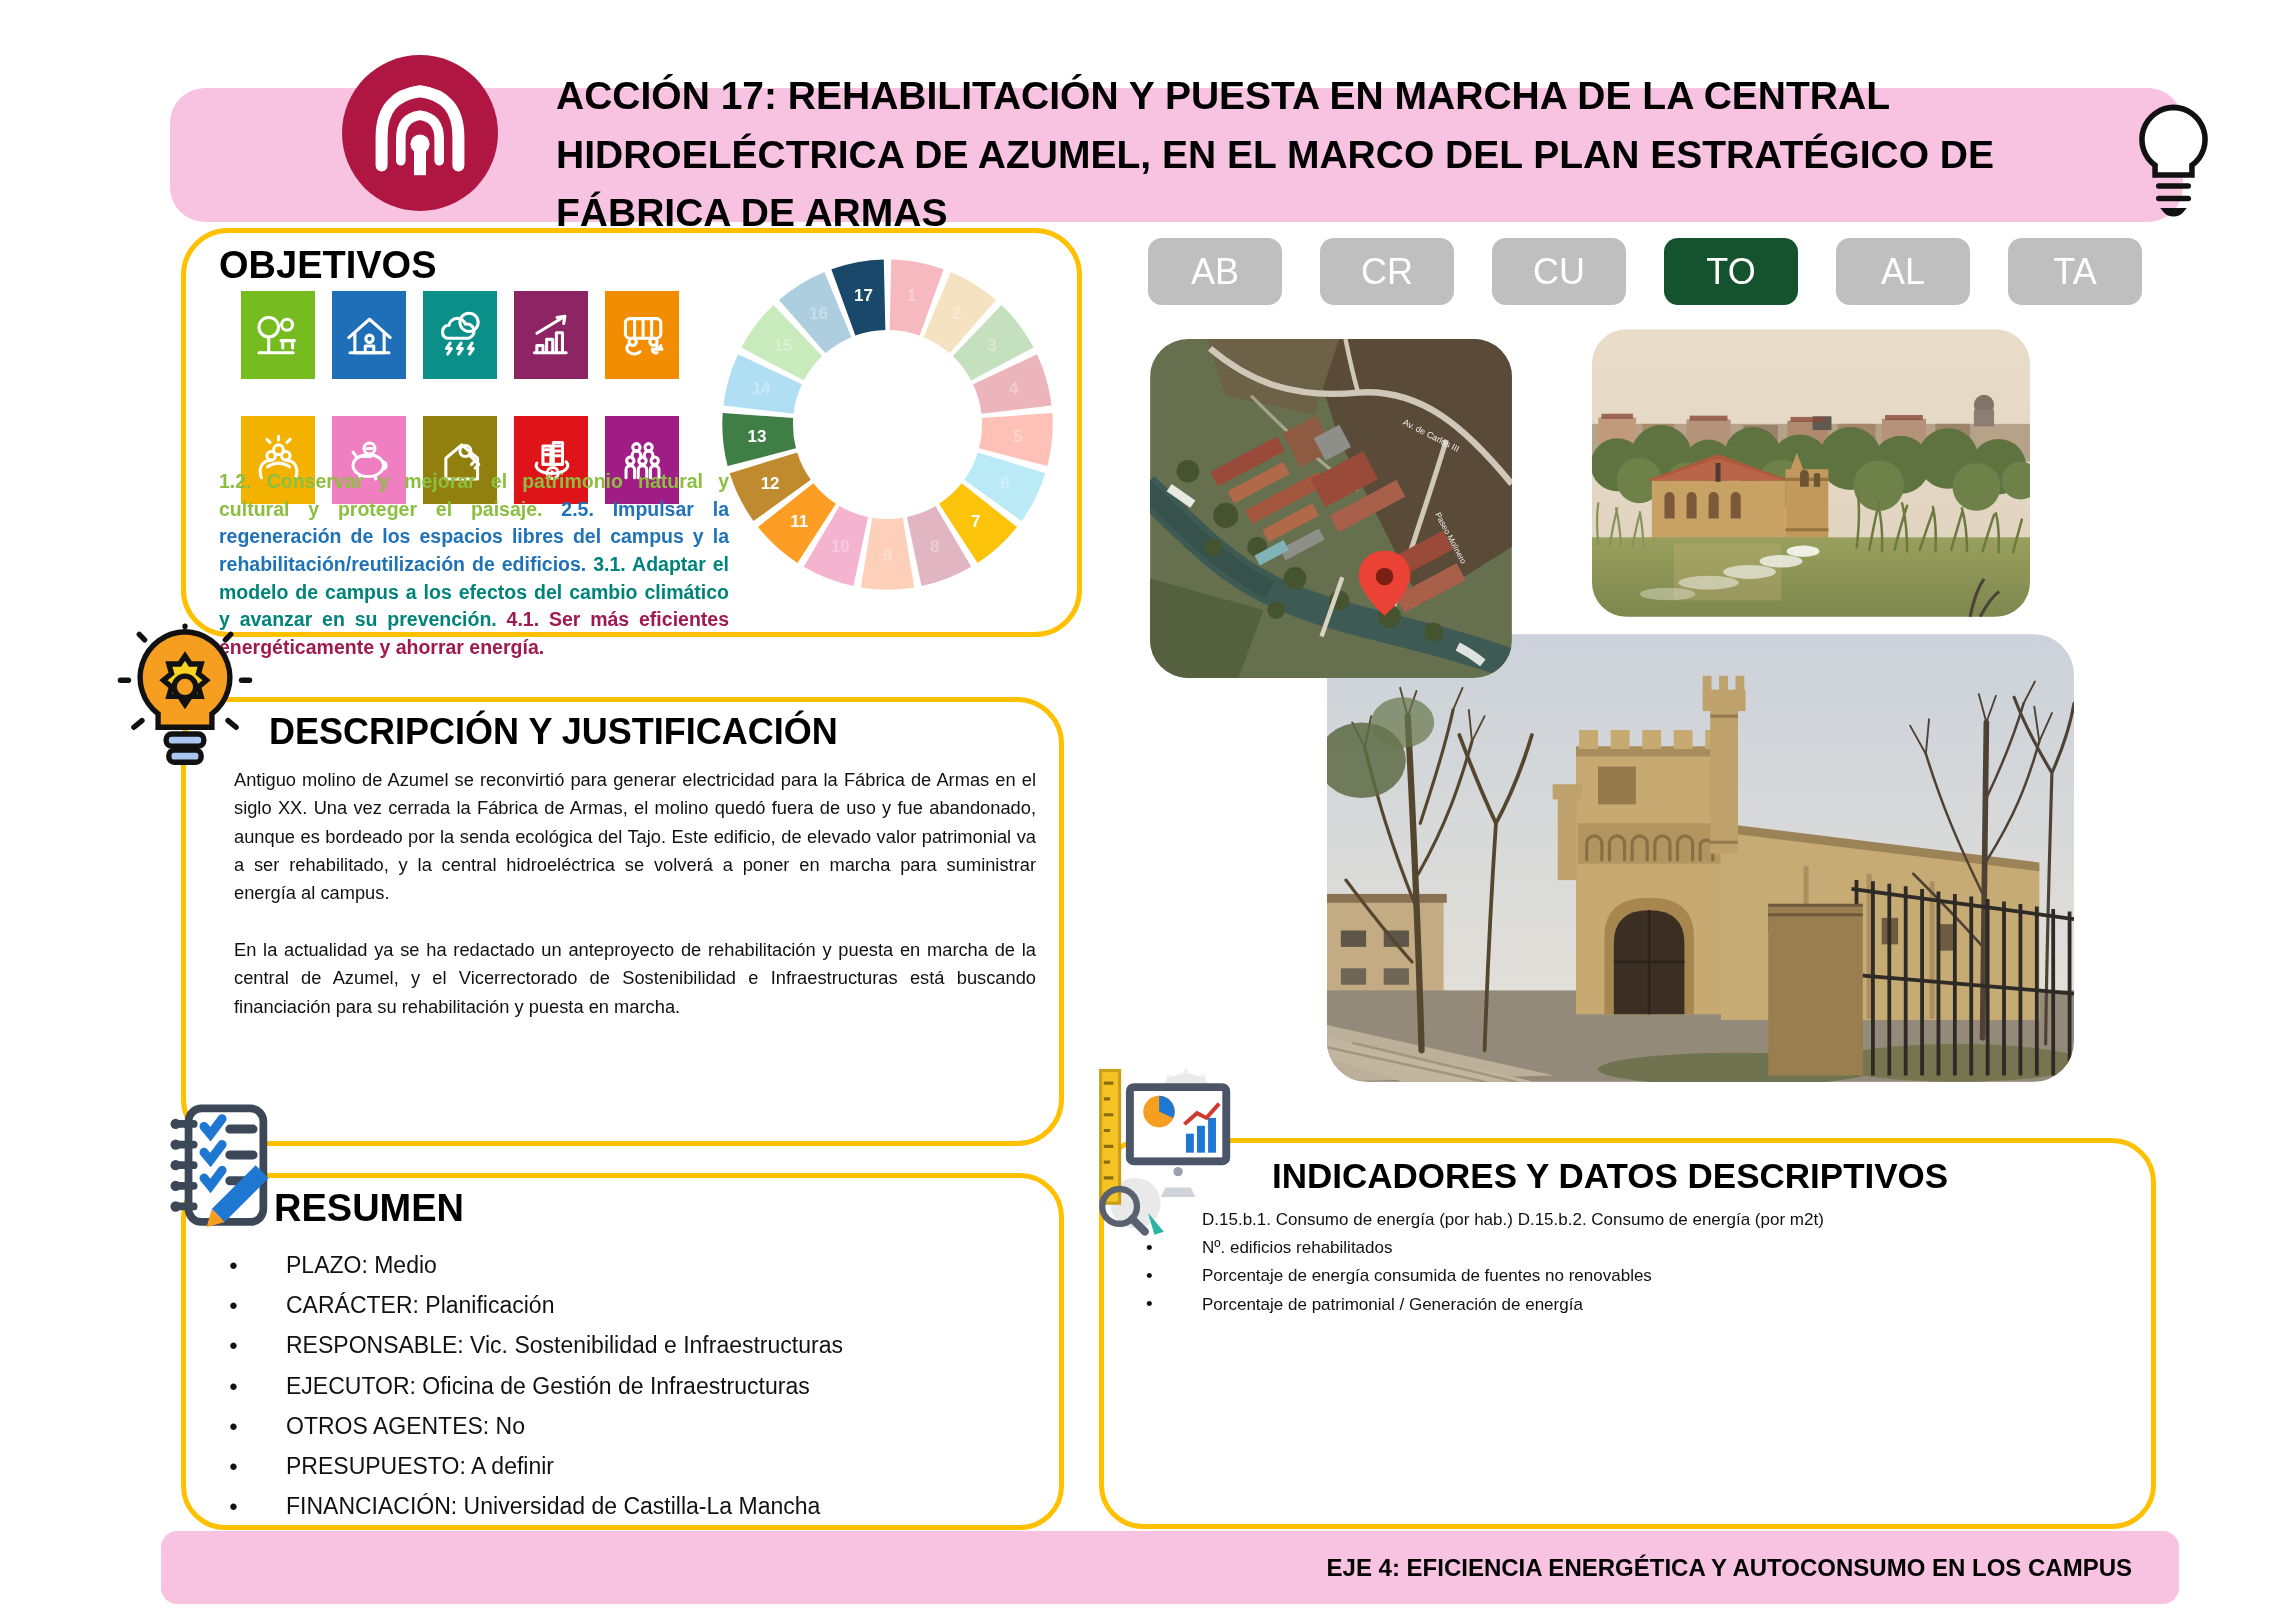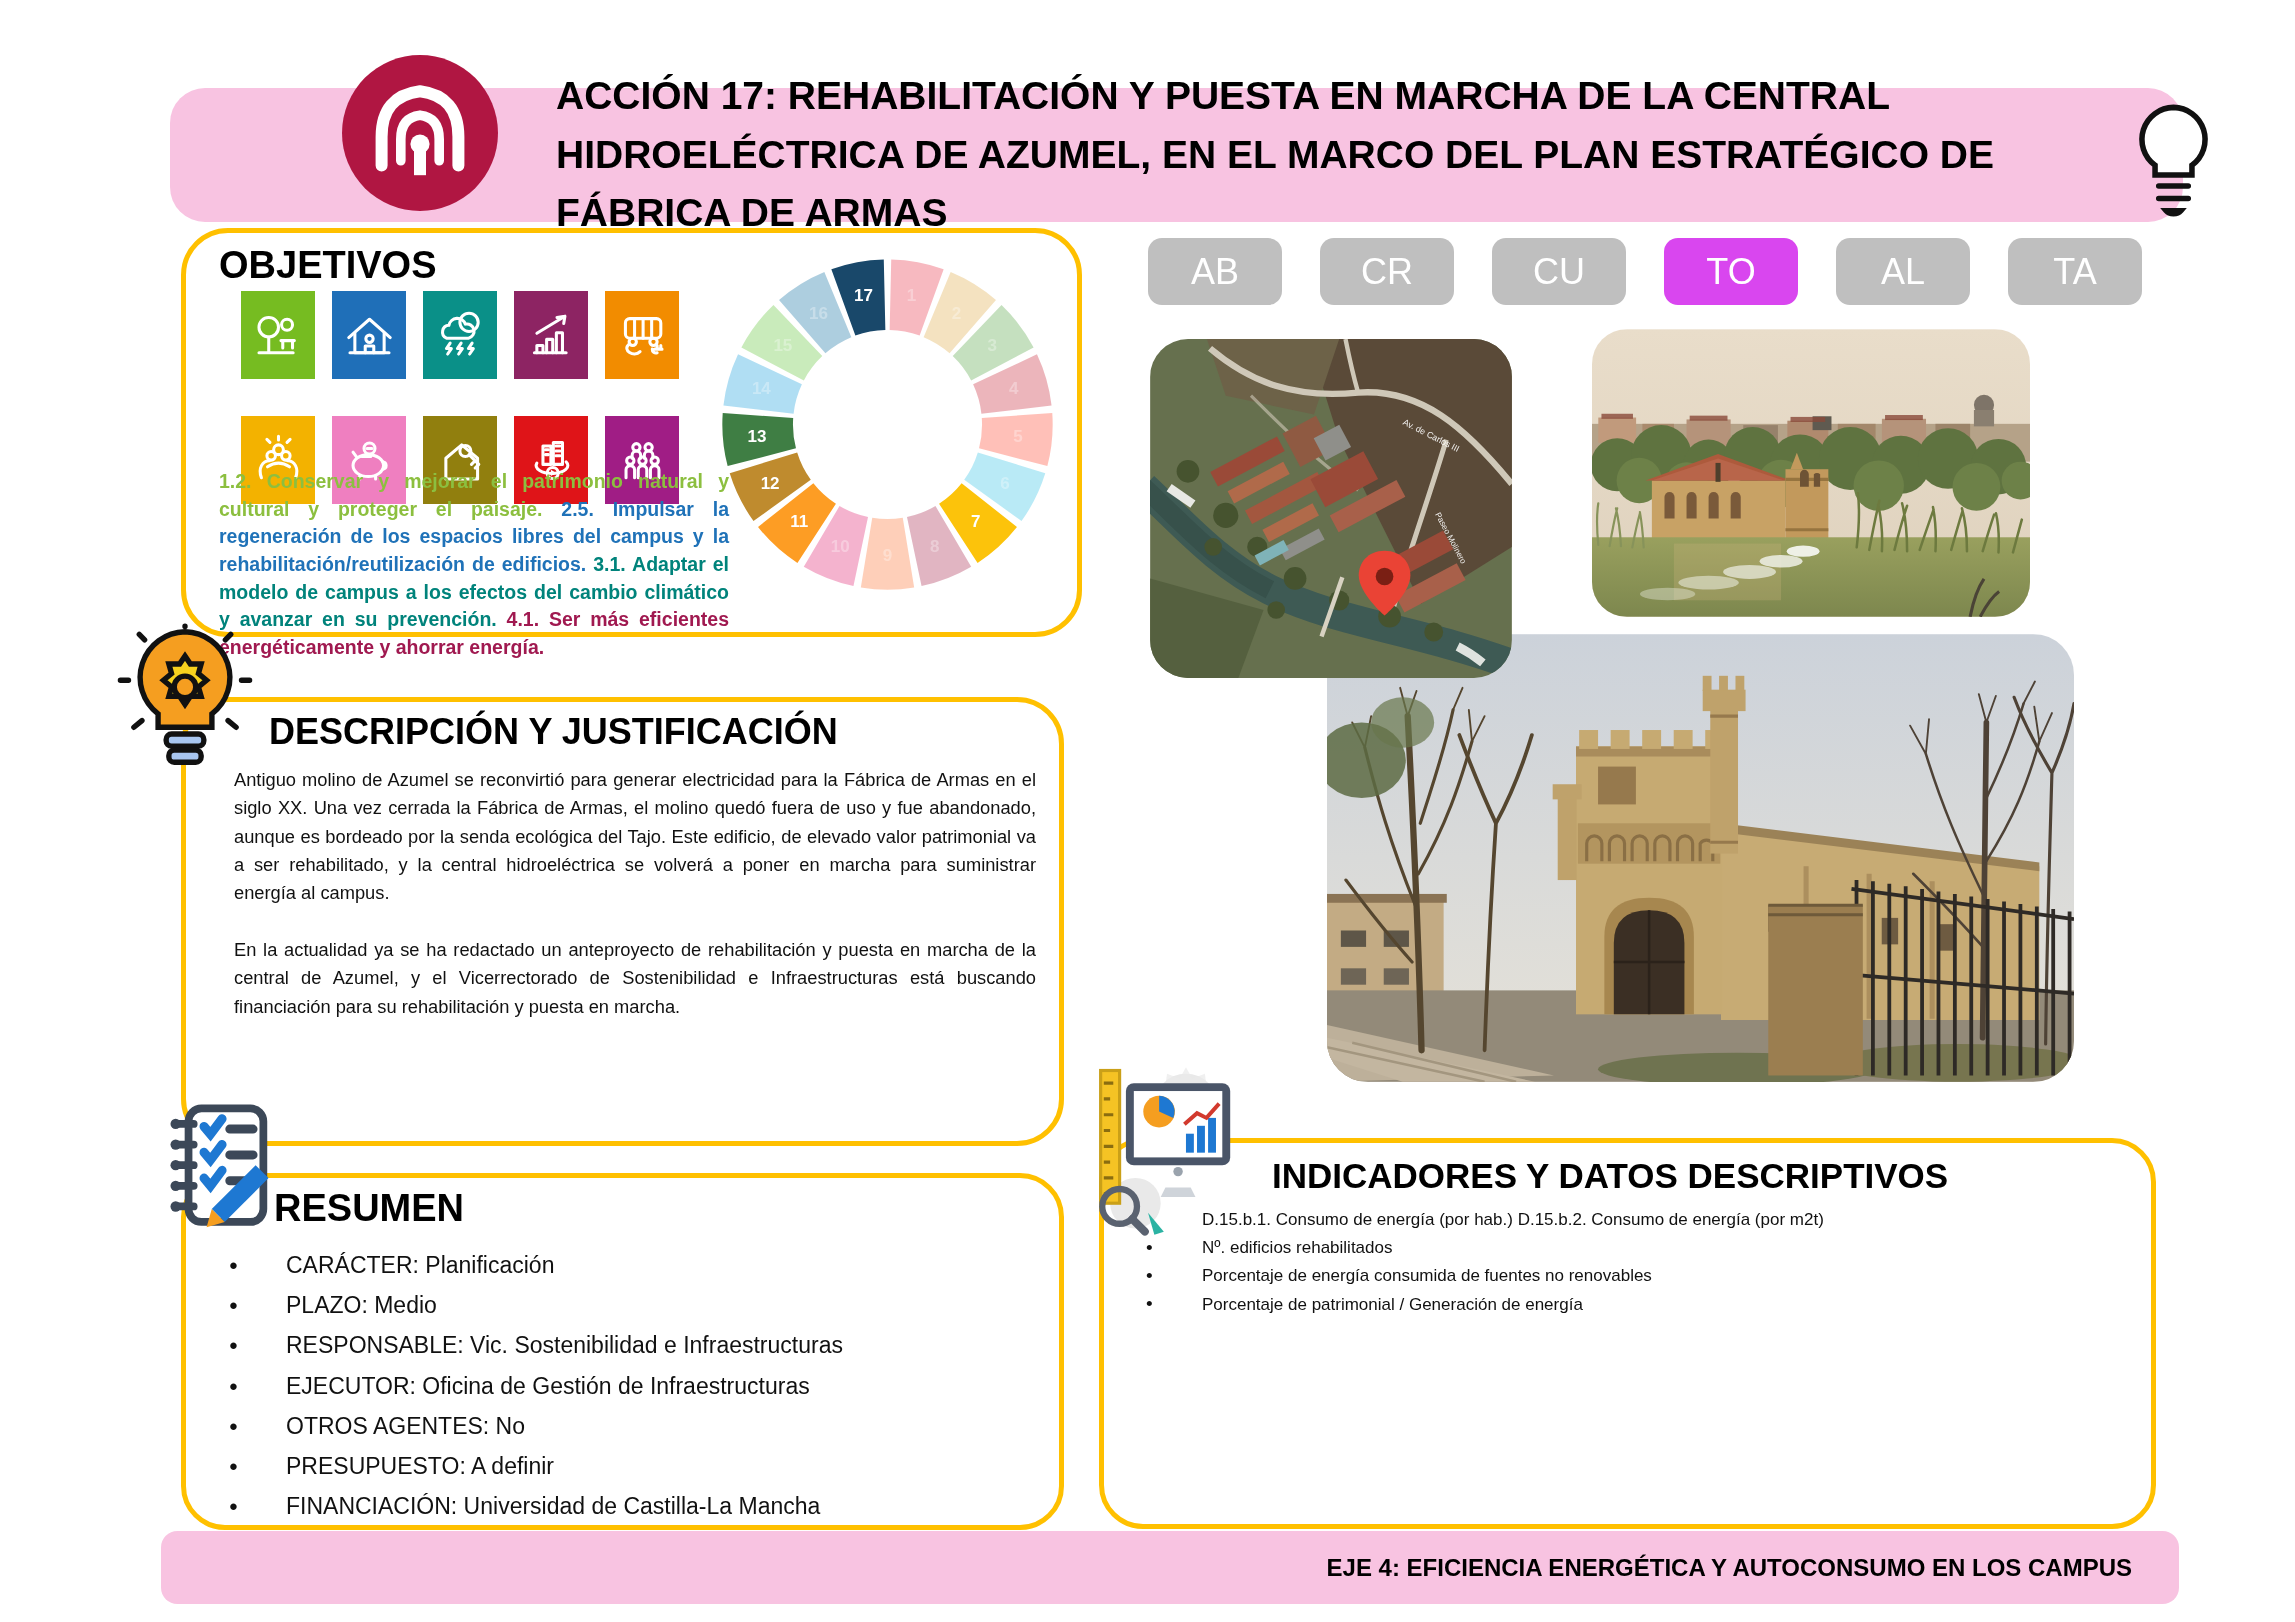--- a/index.html
+++ b/index.html
@@ -238,21 +238,21 @@
         <text x="170.5" y="112.2" text-anchor="middle" font-size="27" font-weight="700" fill="#fff" opacity="0.32">16</text>
         <path d="M190.9 33.6 A262 262 0 0 1 274.1 18.1 L276.6 130.0 A150 150 0 0 0 229.0 138.9 Z" fill="#19486A" opacity="1"></path>
         <text x="241.8" y="84.5" text-anchor="middle" font-size="27" font-weight="700" fill="#fff" opacity="1">17</text>
       </svg>
   </div>
 
   <div class="tabs">
     <div class="tab" style="background-color: rgb(191, 191, 191);">AB</div>
     <div class="tab" style="background-color: rgb(191, 191, 191);">CR</div>
     <div class="tab" style="background-color: rgb(191, 191, 191);">CU</div>
-    <div class="tab" style="background-color: #d946ef;">TO</div>
+    <div class="tab" style="background-color: #14532d;">TO</div>
     <div class="tab" style="background-color: rgb(191, 191, 191);">AL</div>
     <div class="tab" style="background-color: rgb(191, 191, 191);">TA</div>
   </div>
 
   <div class="photo photo-castle">
     <svg width="747" height="448" viewBox="0 0 1185 710">
       <defs>
           <linearGradient id="sky2" x1="0" y1="0" x2="0" y2="1">
             <stop offset="0" stop-color="#ccd2da"></stop>
             <stop offset="1" stop-color="#e6e2d8"></stop>
@@ -544,22 +544,22 @@
         <path d="M58 26 h18 M58 46 h18 M58 66 h14"></path>
       </g>
       <polygon points="44,88 78,54 88,64 54,98" fill="#1E78D2"></polygon>
       <polygon points="44,88 54,98 40,102" fill="#F59E20"></polygon>
     </svg>
   </span>
 
   <div class="ybox box-resumen">
     <div class="h-resumen">RESUMEN</div>
     <ul class="resumen-list">
+      <li>PLAZO: Medio</li>
       <li>CARÁCTER: Planificación</li>
-      <li>PLAZO: Medio</li>
       <li>RESPONSABLE: Vic. Sostenibilidad e Infraestructuras</li>
       <li>EJECUTOR: Oficina de Gestión de Infraestructuras</li>
       <li>OTROS AGENTES:  No</li>
       <li>PRESUPUESTO: A definir</li>
       <li>FINANCIACIÓN: Universidad de Castilla-La Mancha</li>
     </ul>
   </div>
 
   <span class="icon-monitor">
     <svg width="158" height="177" viewBox="0 0 100 112">

